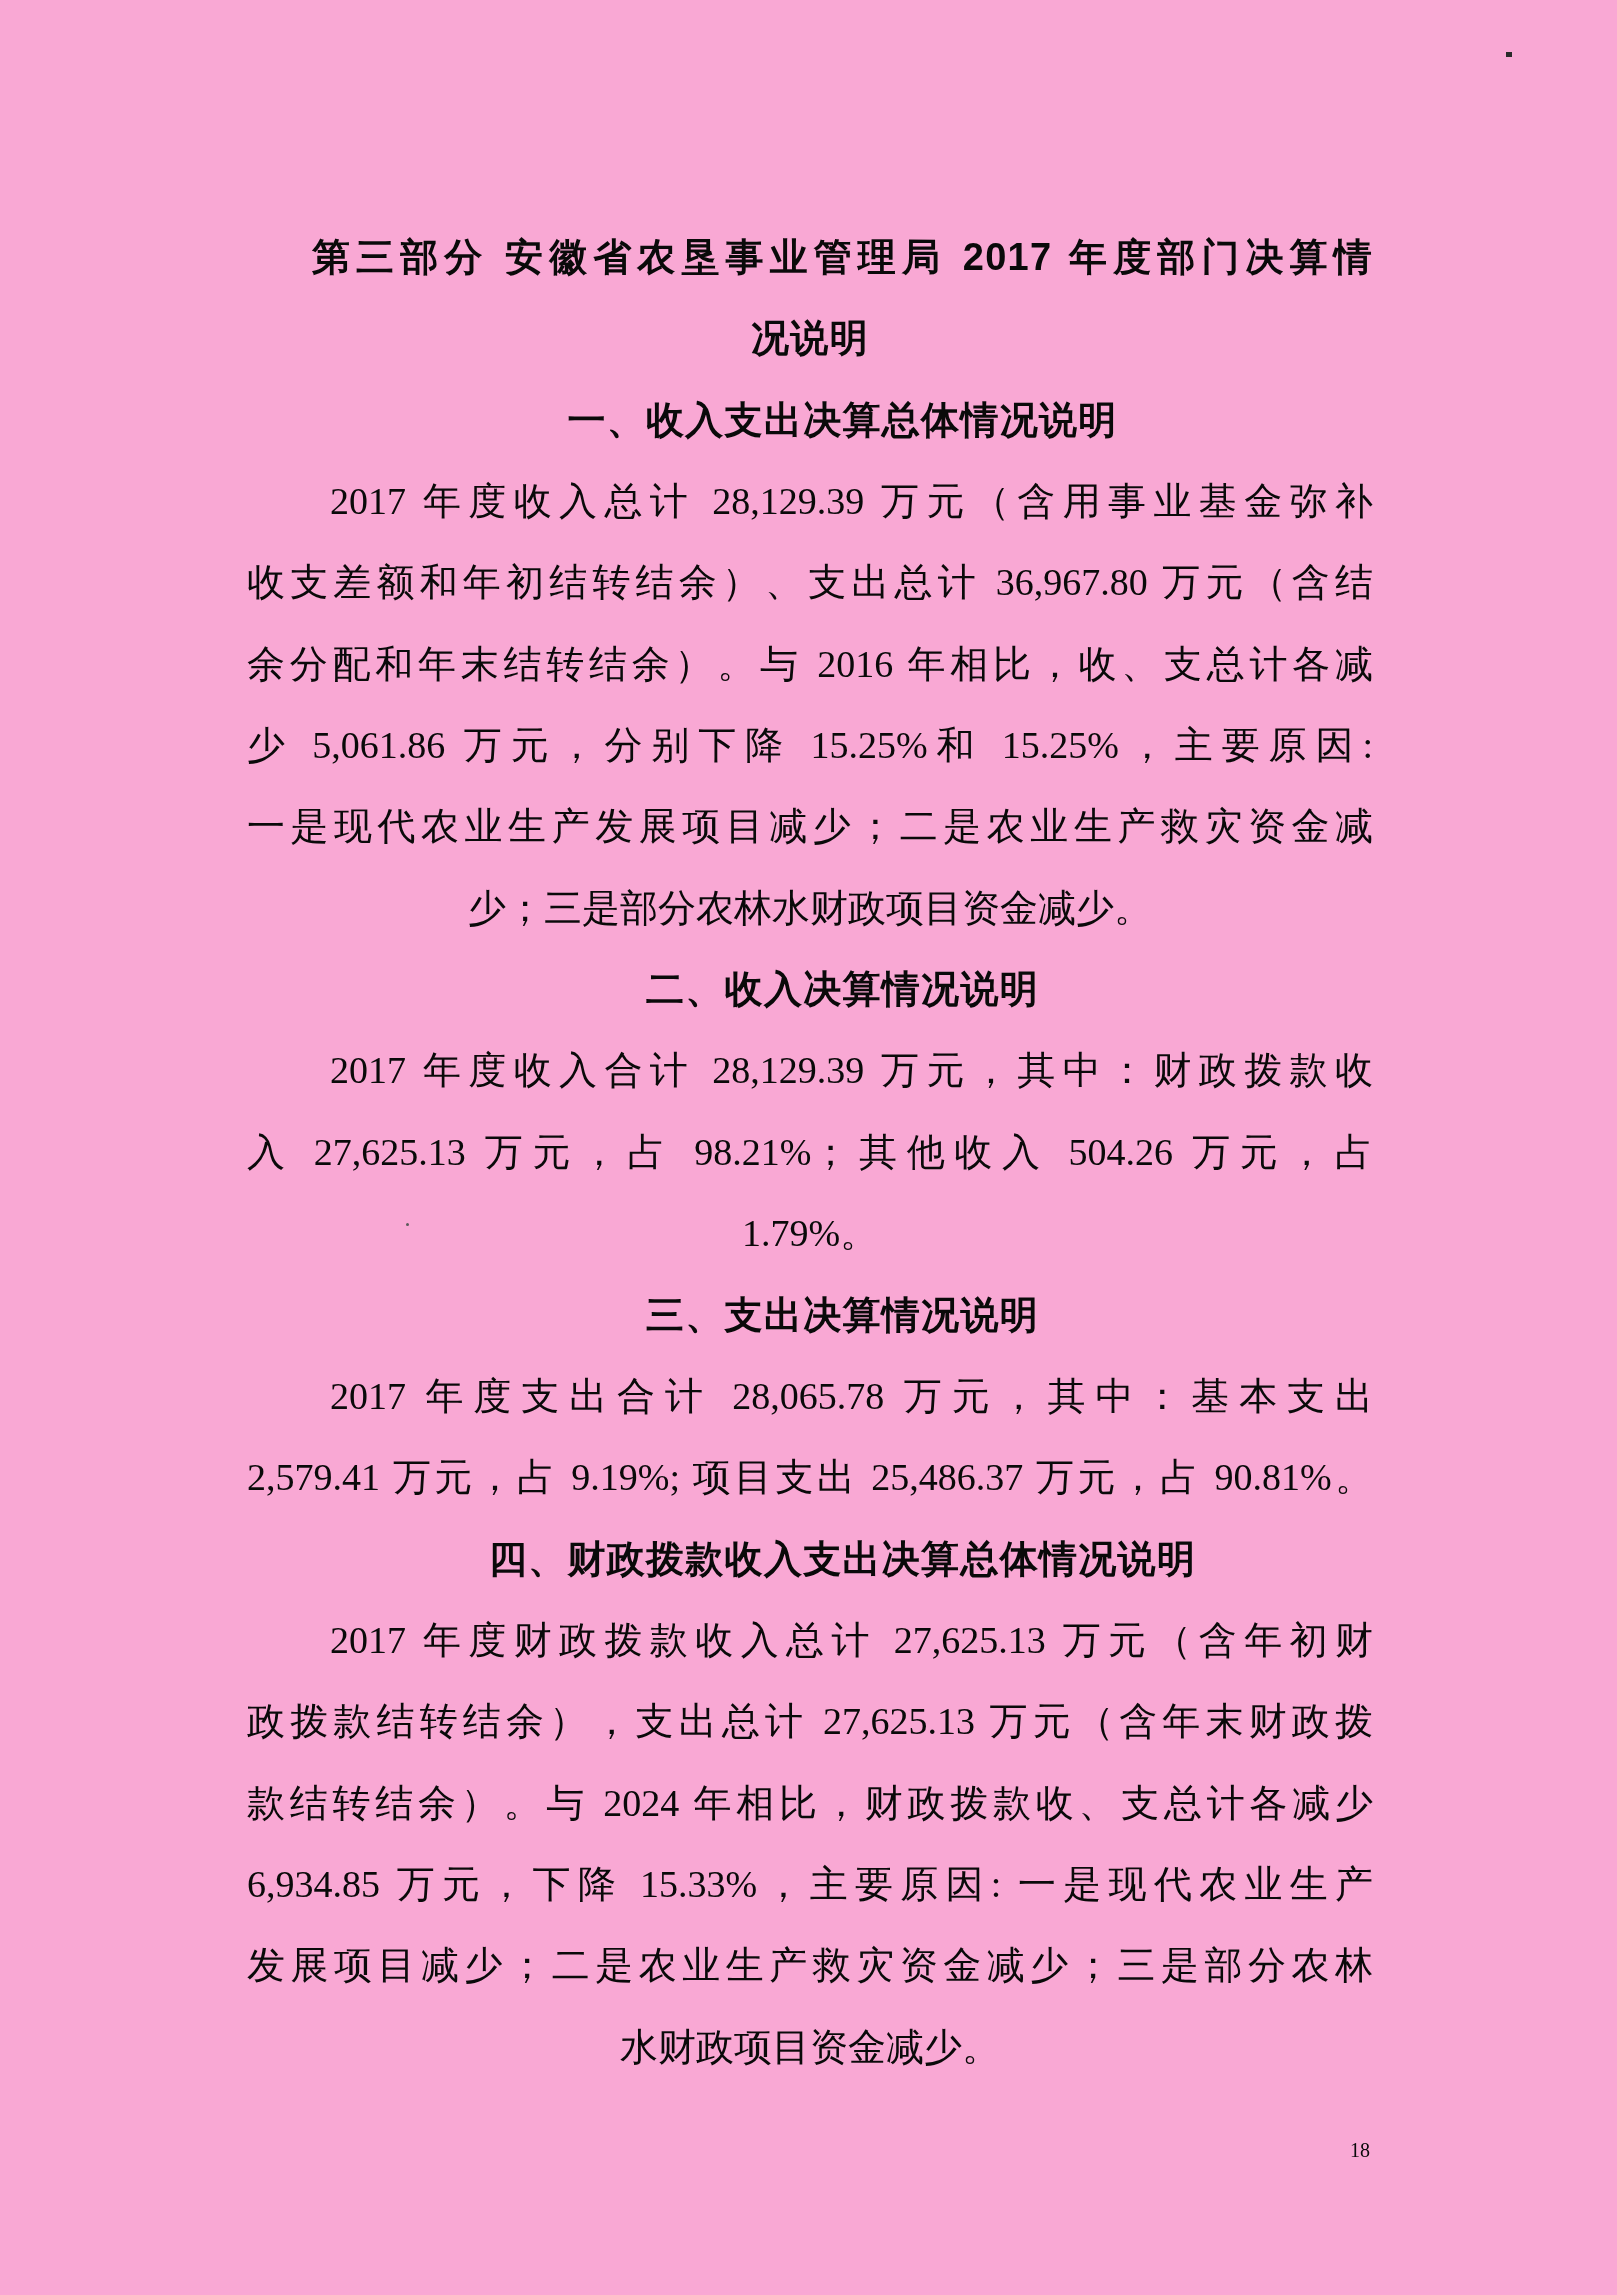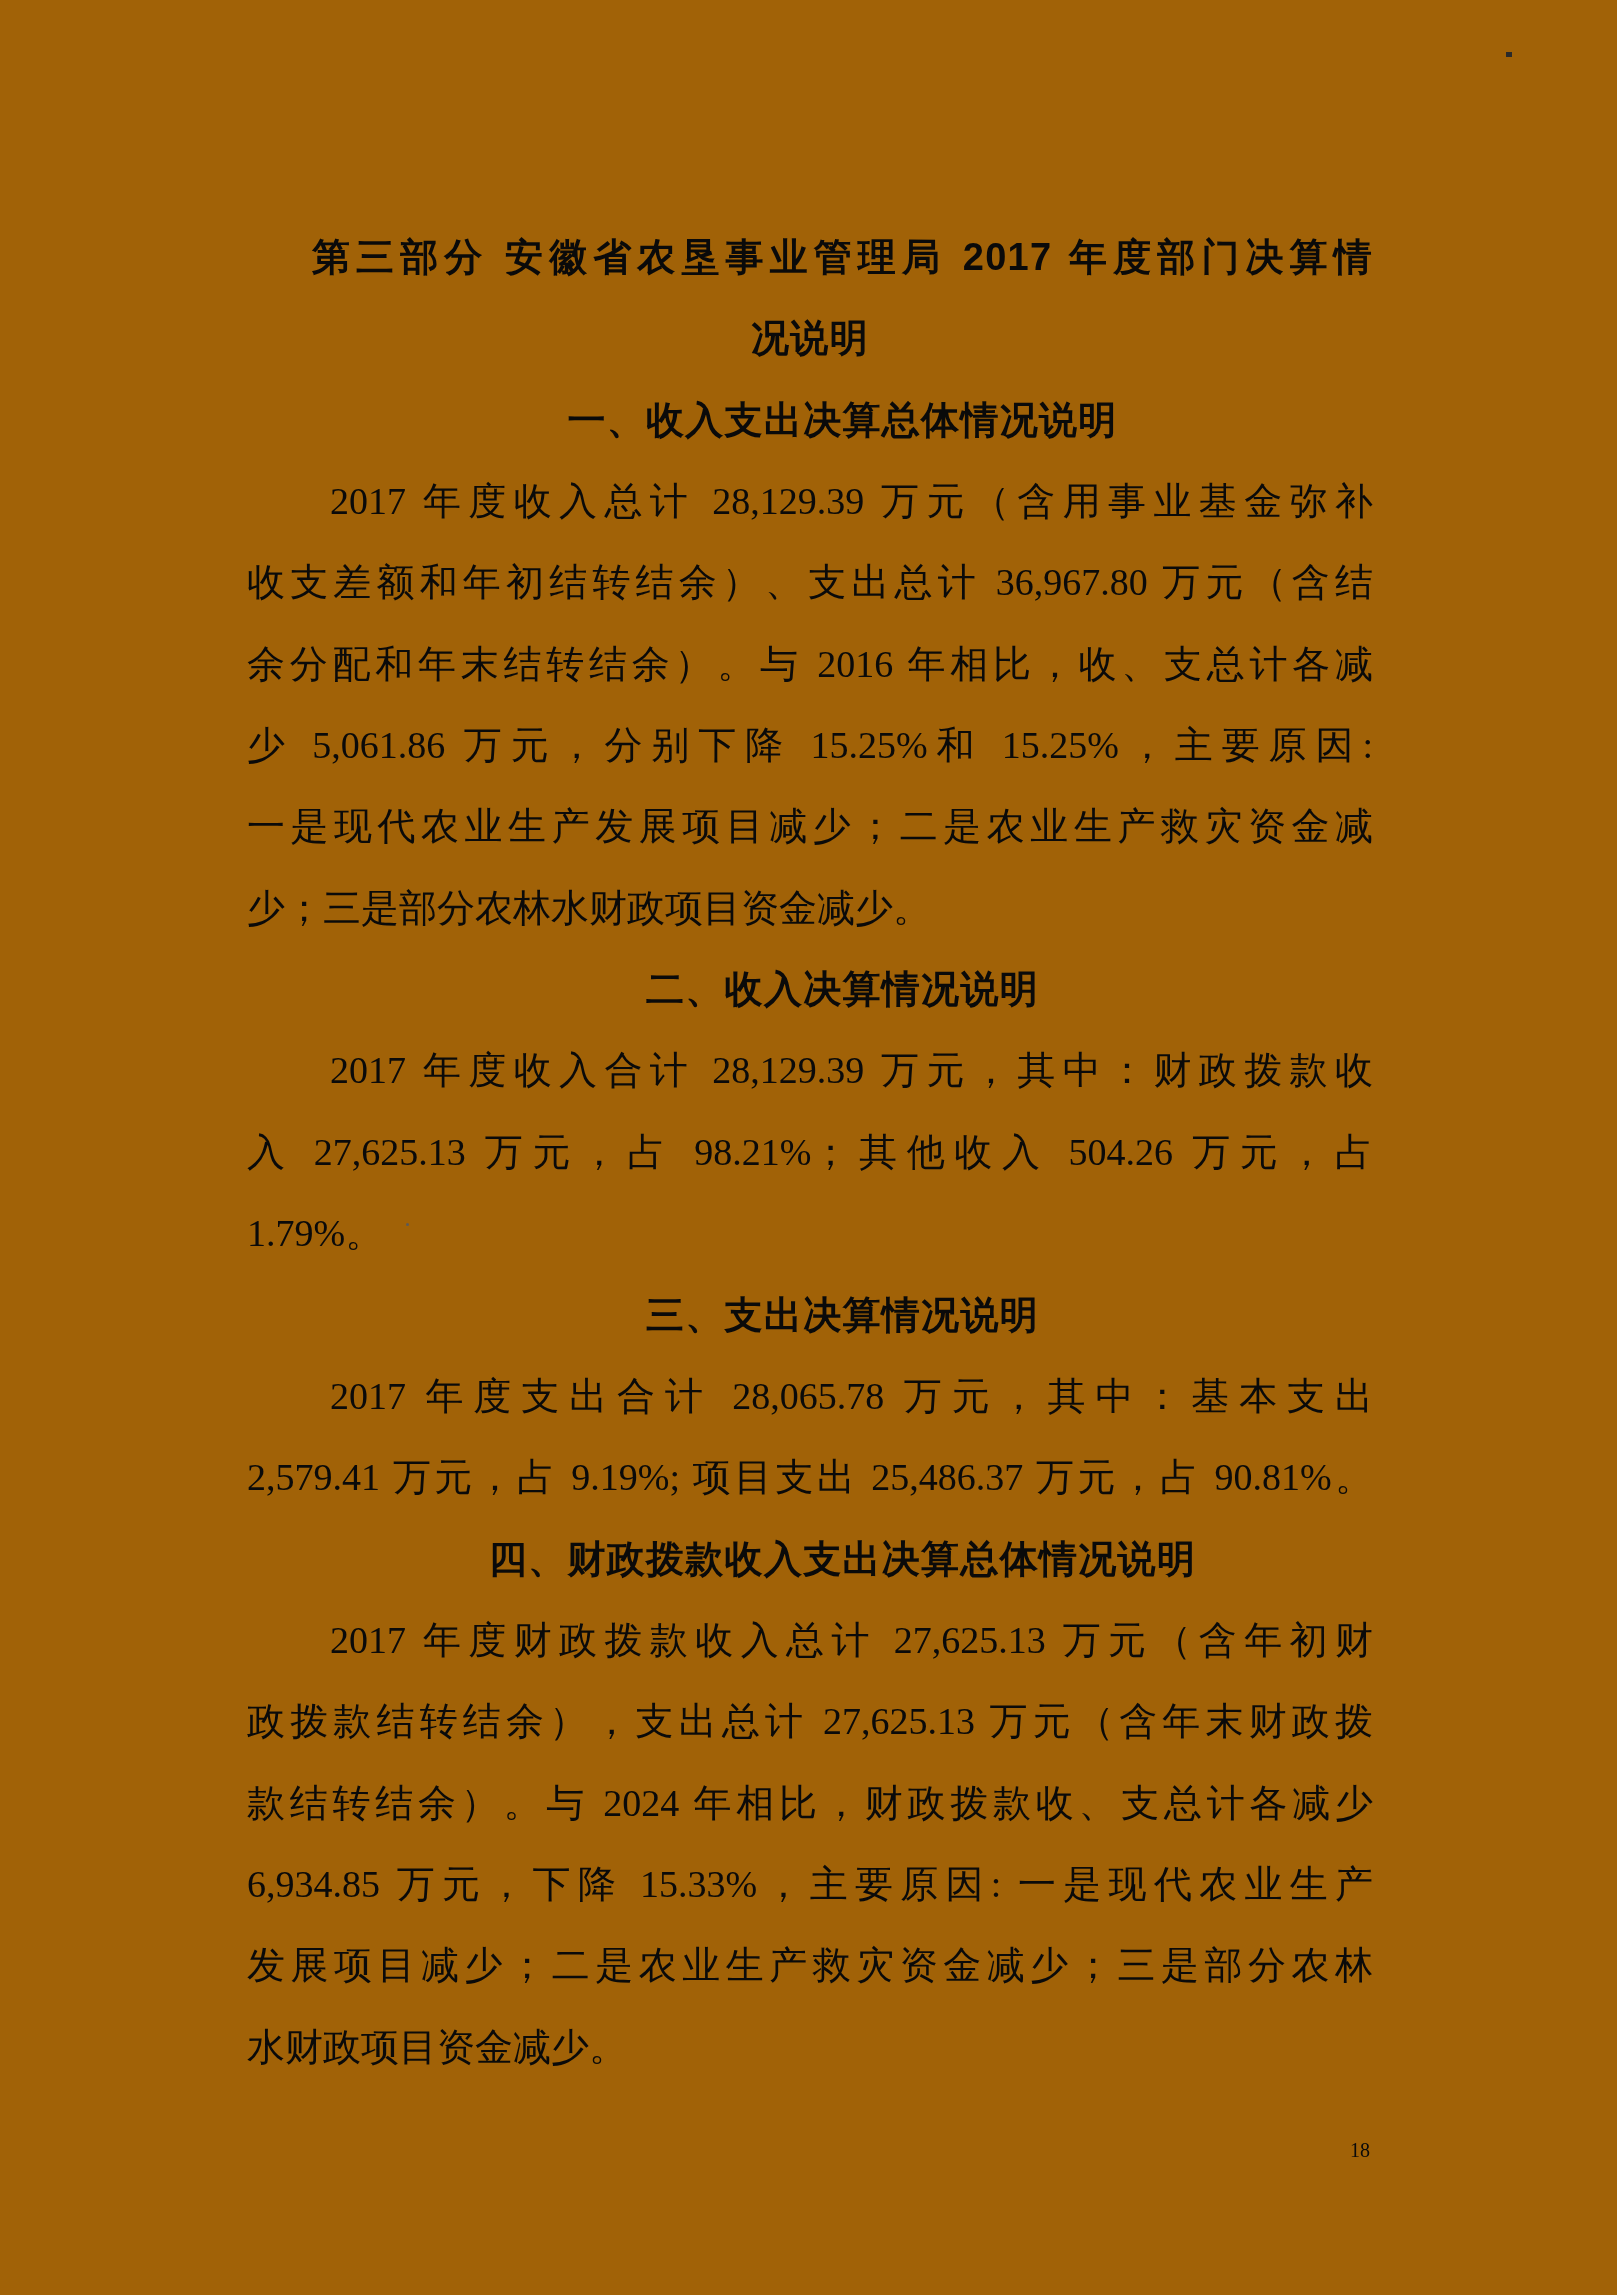--- a/index.html
+++ b/index.html
@@ -4,38 +4,39 @@
 <style>
   html, body {
     margin: 0;
     padding: 0;
     background: #ffffff;
   }
   .page {
     position: relative;
     width: 1618px;
     height: 2295px;
-    background: #a16207;
+    background: #f9a8d4;
     overflow: hidden;
     color: #000;
   }
   .ln {
     position: absolute;
     left: 247px;
     width: 1126px;
     height: 81px;
     box-sizing: border-box;
     font-size: 38px;
     line-height: 40px;
     color: #0a0a0a;
   }
   
   .bd {
     font-family: "Liberation Serif", serif;
     font-weight: 400;
+    text-align: center;
   }
   
   .hd {
     font-family: "Liberation Sans", sans-serif;
     font-weight: 700;
     letter-spacing: 1.3px;
     text-align: center;
   }
   
   .just {

